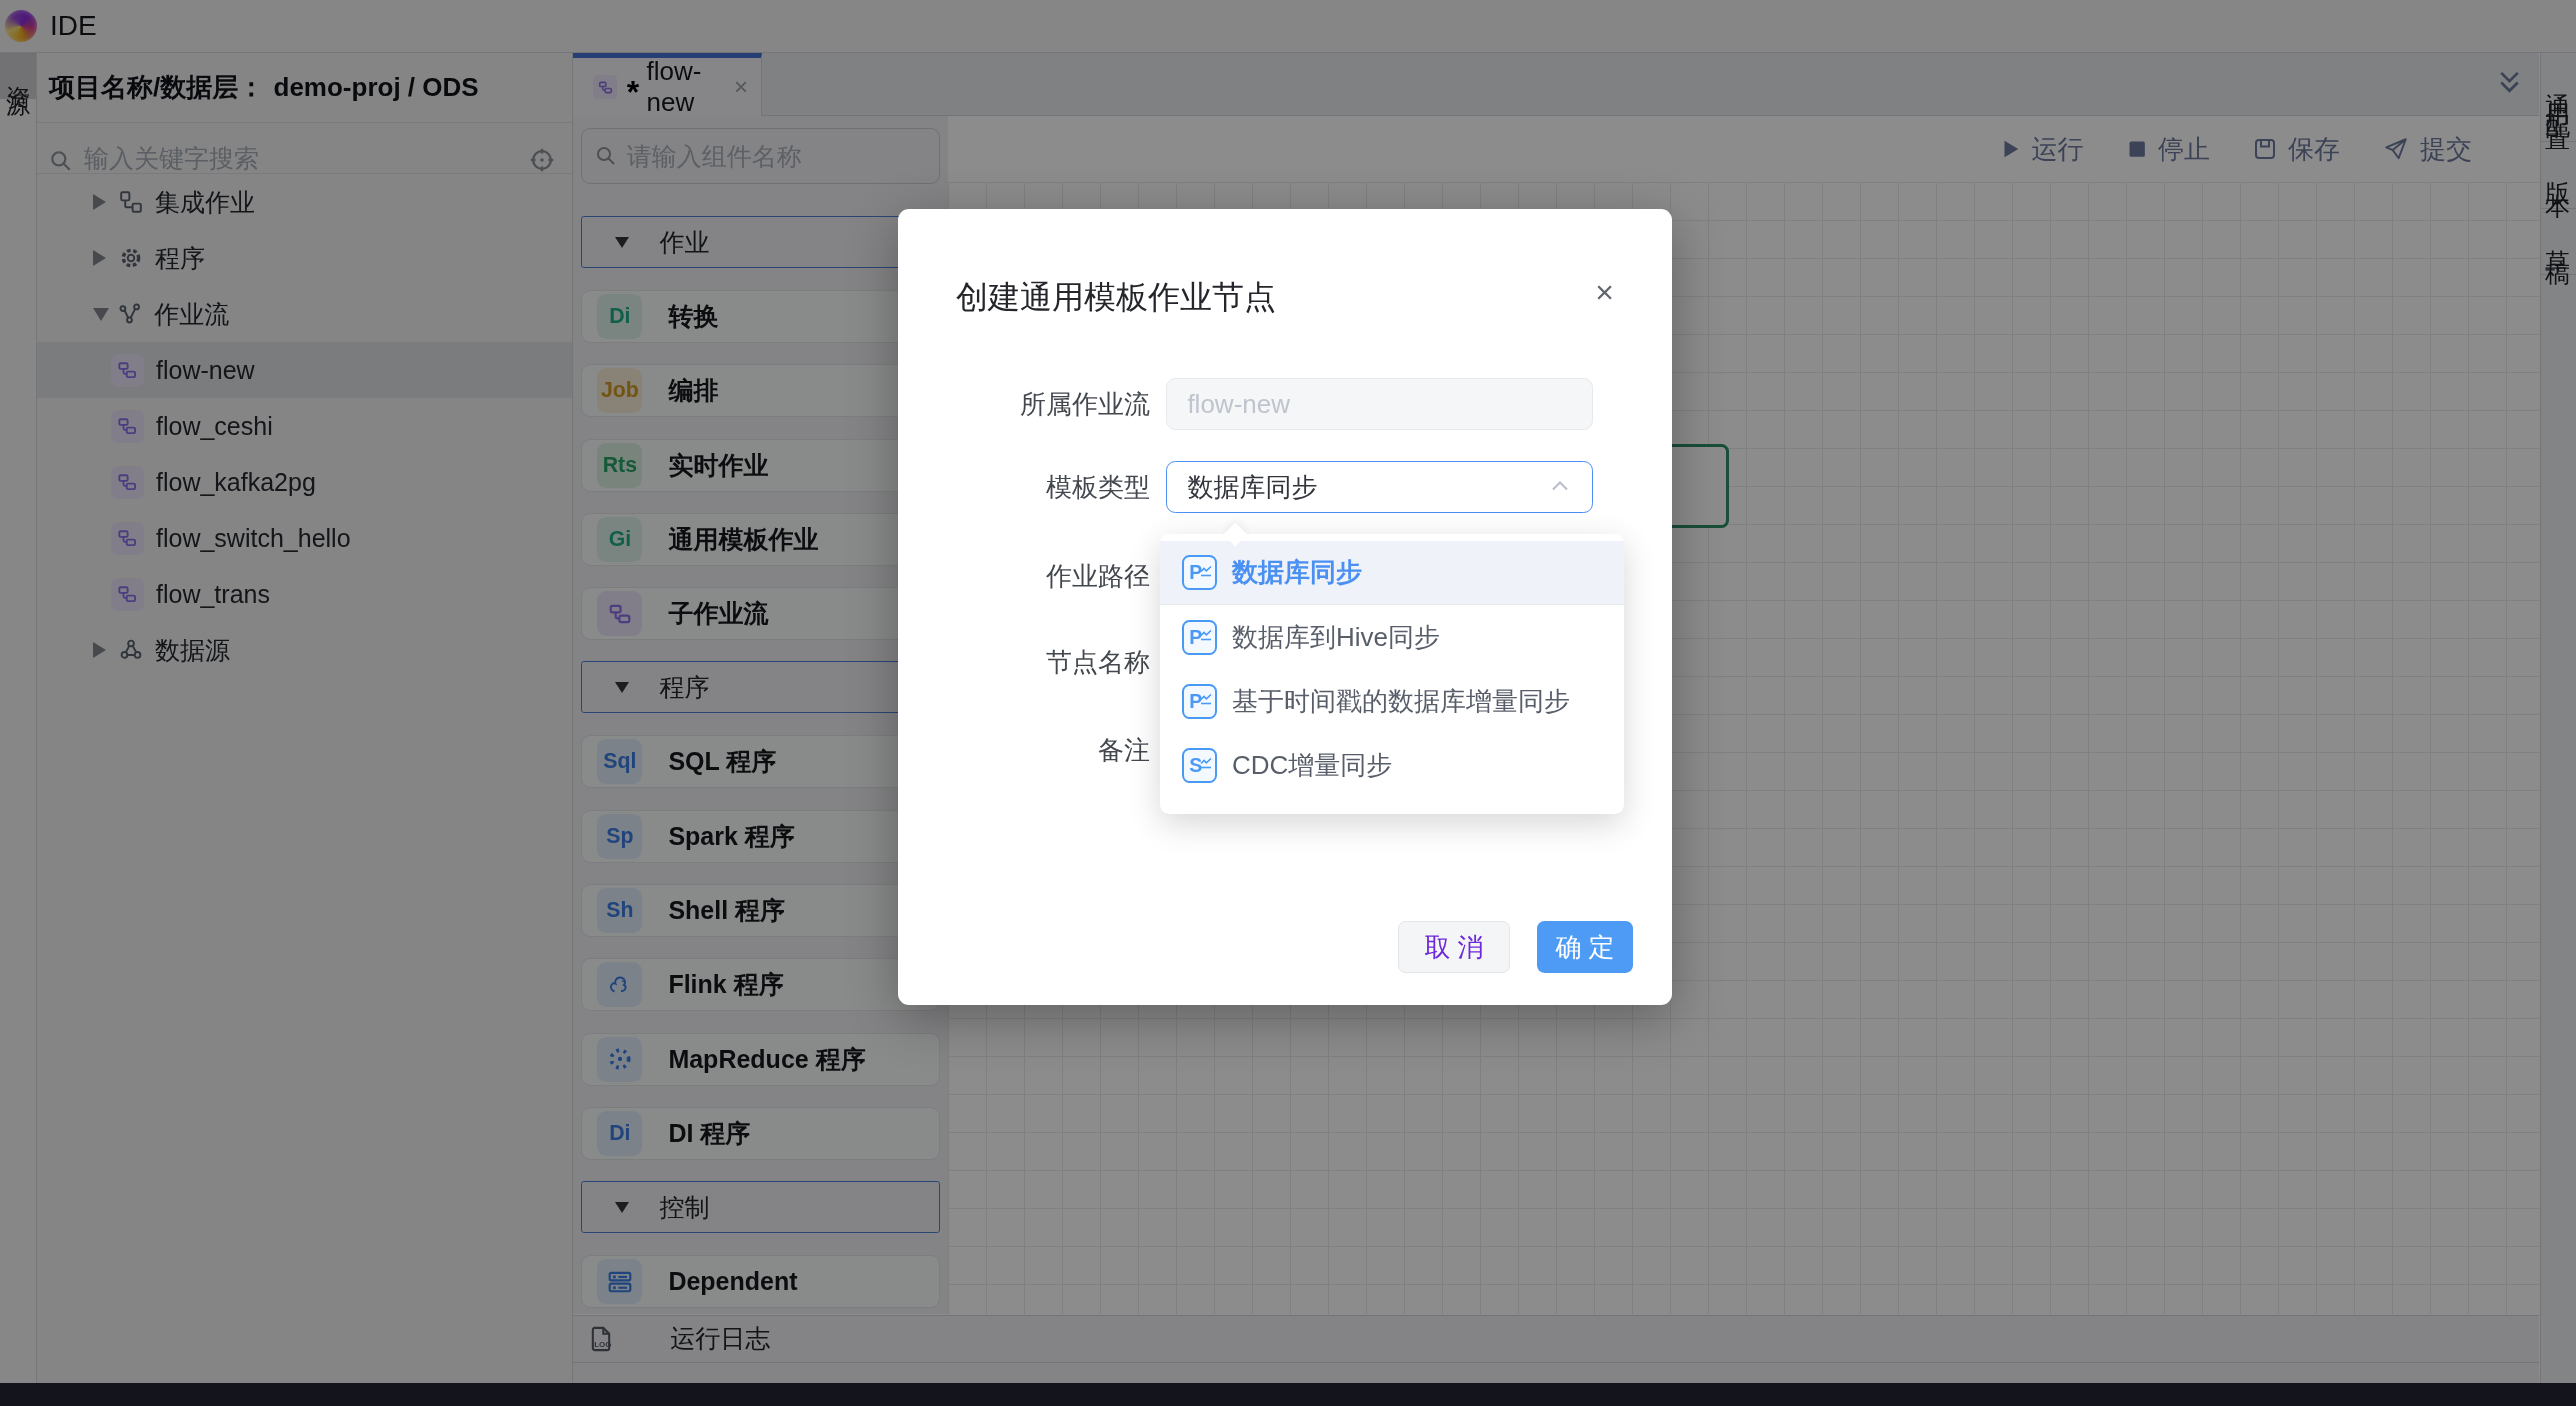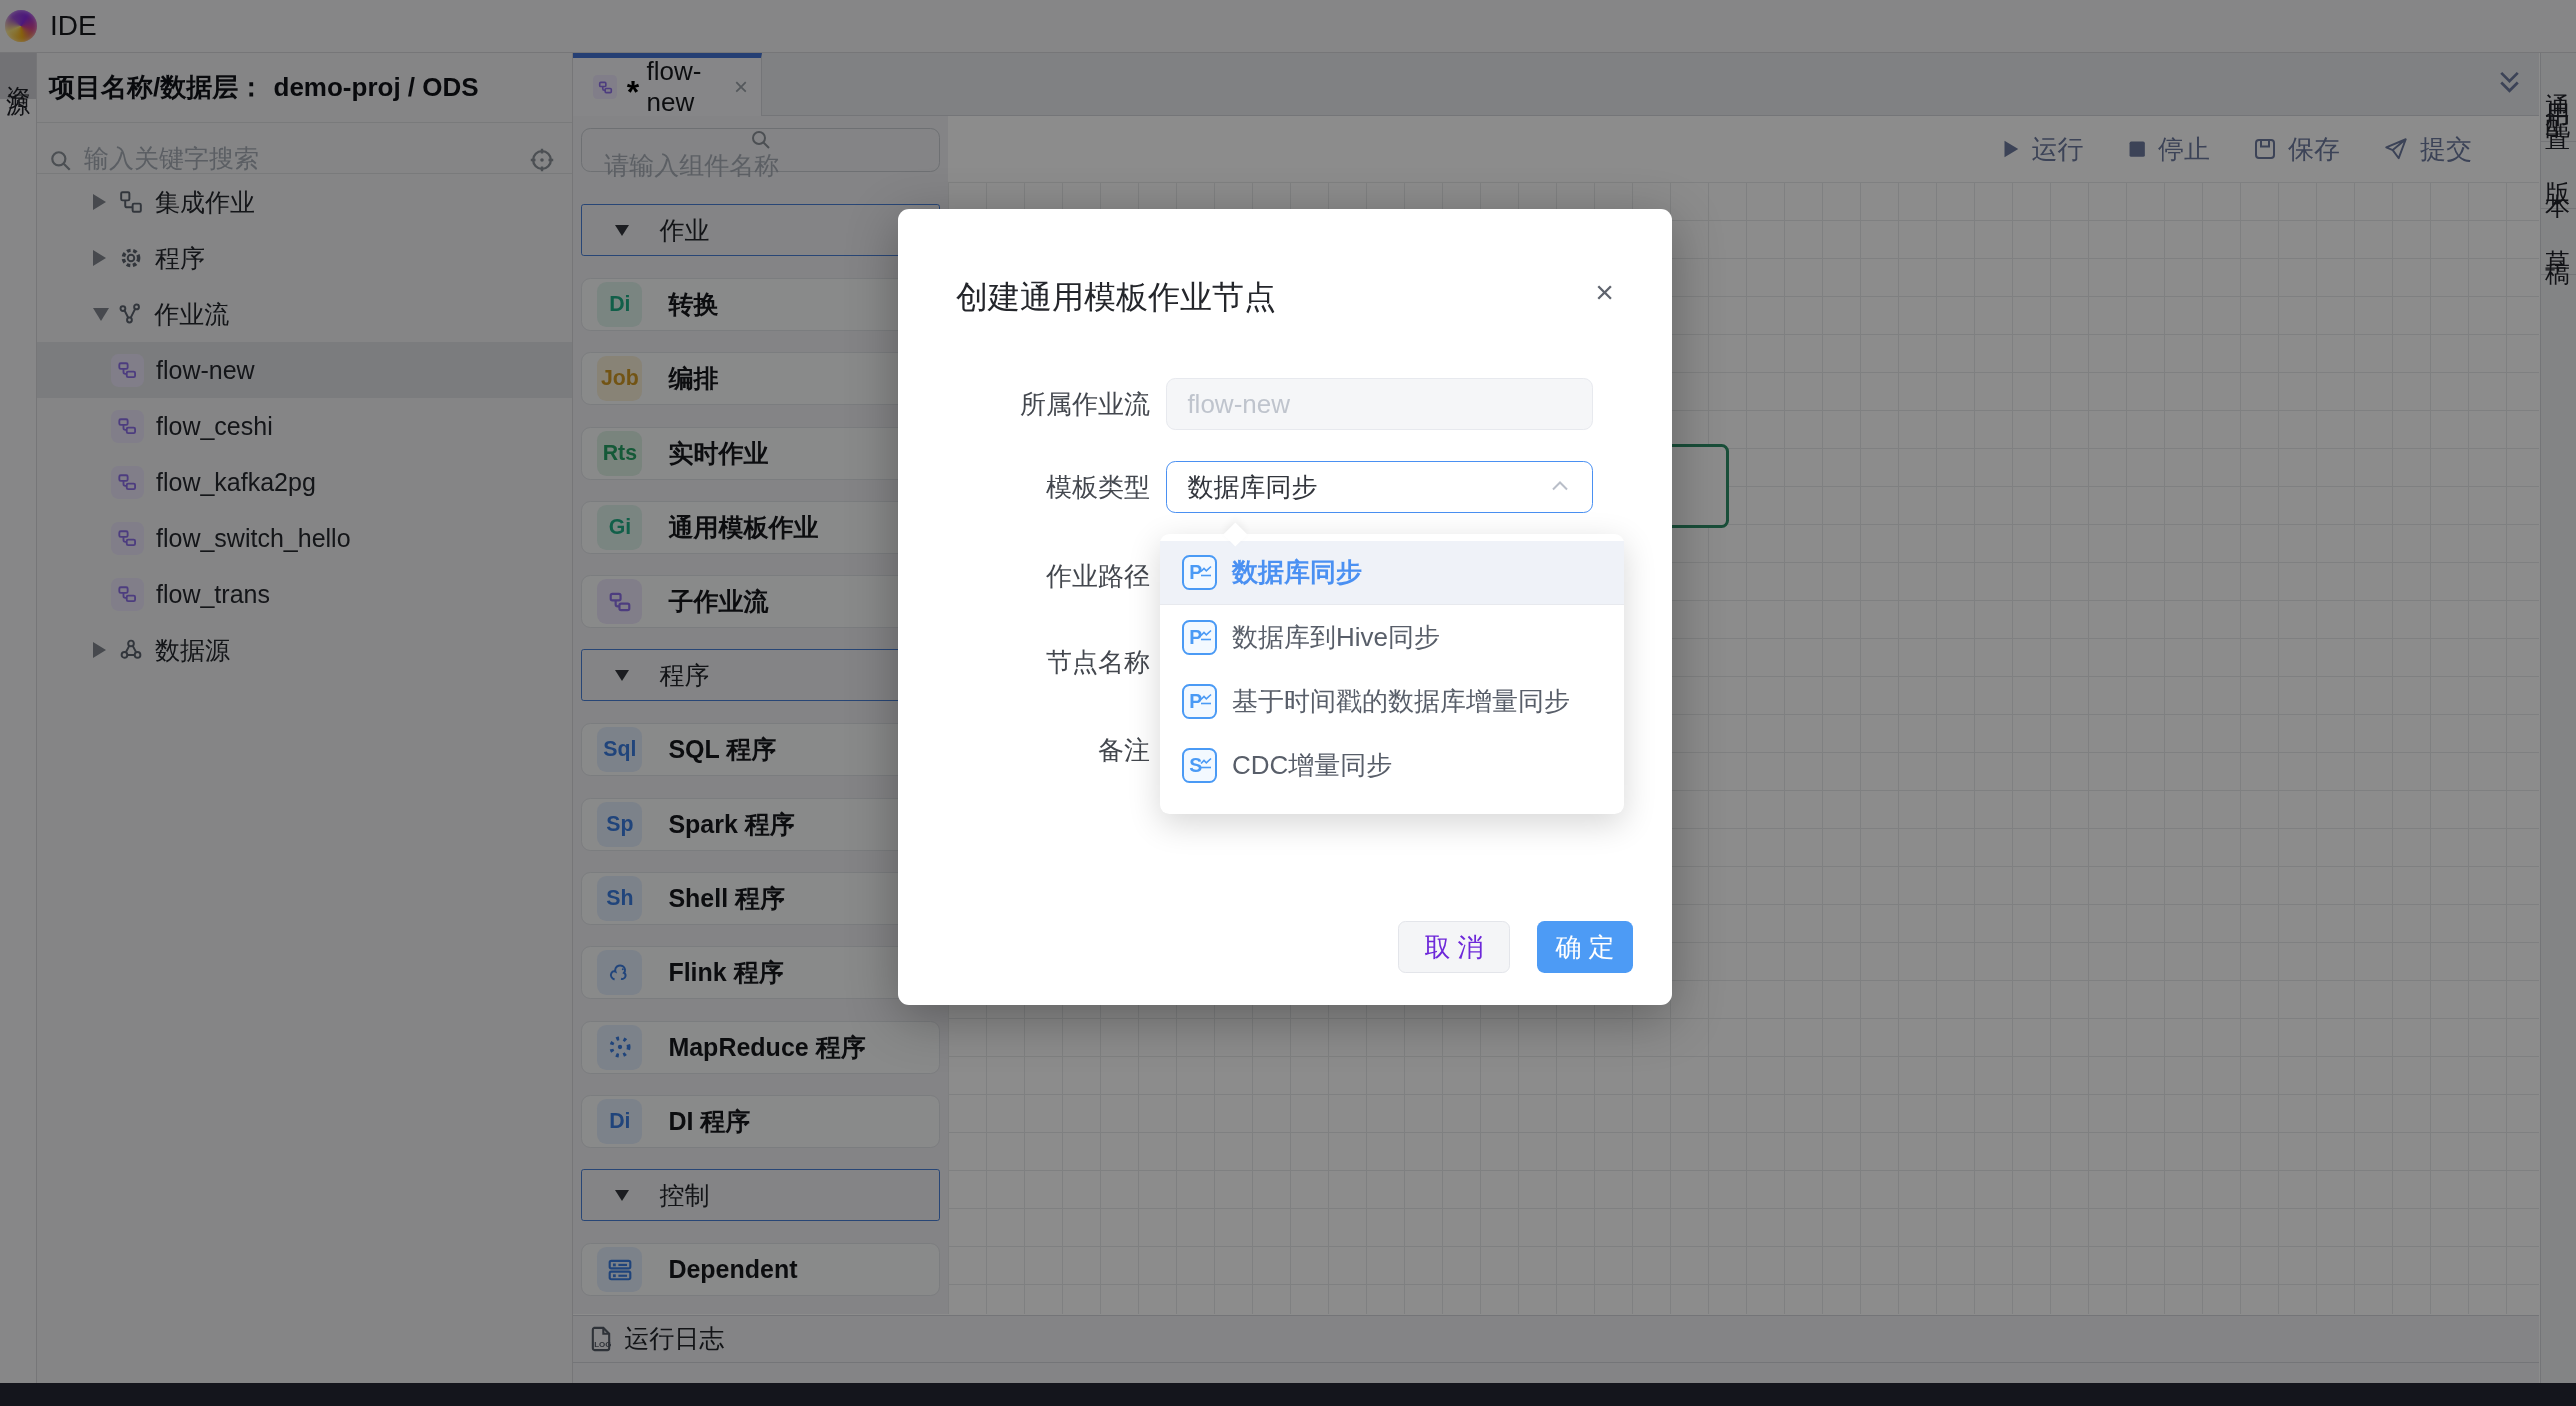--- a/index.html
+++ b/index.html
@@ -42,21 +42,21 @@
   .tabbar { position:absolute; left:0; top:0; right:0; height:63px; background:#e9ebee; border-bottom:0.9px solid #d4d6da; }
   .tab { position:absolute; left:0; top:0; width:189px; height:63px; background:#f4f5f7; border-top:5.6px solid #4473d3; border-right:0.9px solid #d4d6da; display:flex; align-items:center; padding:0 13px 0 20.4px; }
   .tab .chip { width:24px; height:24px; border-radius:4.6px; margin-right:9.3px; }
   .tab .dirty { font-size:32px; font-weight:700; color:#000; margin-right:7.4px; line-height:18.6px; position:relative; top:5.6px; }
   .tab .tab-label { font-size:26px; color:#16181d; }
   .tab .tab-close { font-size:24px; color:#9aa0a8; margin-left:13px; cursor:pointer; }
   .collapse-btn { position:absolute; right:13px; top:13px; color:#6d7a9e; cursor:pointer; }
 
   
   .palette { position:absolute; left:0; top:63px; width:375px; bottom:69px; background:#f0f1f4; padding:12px 8.4px 0 8.4px; overflow:hidden; }
-  .p-search { height:44px; border:0.9px solid #c9ccd2; border-radius:9.3px; display:flex; align-items:center; padding:0 13px; margin-bottom:32px; background:transparent;flex-direction:column; }
+  .p-search { height:56px; border:0.9px solid #c9ccd2; border-radius:9.3px; display:flex; align-items:center; padding:15px 13px; margin-bottom:32px; background:transparent; }
   .p-search input { flex:1; border:none; outline:none; background:transparent; font-size:25px; margin-left:9.3px; color:#33363c; font-family:"Liberation Sans",sans-serif; }
   .p-search input::placeholder { color:#a8aeb7; }
   .psec { height:52px; border:1.9px solid #4a80d8; border-radius:2.8px; display:flex; align-items:center; padding-left:33px; margin-bottom:22px; }
   .psec .tri-sec { width:0; height:0; border-top:11px solid #33363c; border-left:7.4px solid transparent; border-right:7.4px solid transparent; margin-right:30px; }
   .psec .psec-label { font-size:25px; color:#23262b; }
   .pitem { height:53px; background:#fafbfc; border:0.9px solid #e1e3e7; border-radius:9.3px; display:flex; align-items:center; padding-left:15px; margin-bottom:21.3px; cursor:grab; }
   .pbadge { width:45px; height:45px; border-radius:9.3px; display:inline-flex; align-items:center; justify-content:center; font-size:21.3px; font-weight:700; margin-right:26px; flex:none; }
   .b-teal  { background:#dff2eb; color:#1fae85; }
   .b-amber { background:#f7eed7; color:#d09a26; }
   .b-green { background:#ddf0e4; color:#27a366; }
@@ -67,21 +67,21 @@
   
   .canvas { position:absolute; left:375px; top:63px; right:0; bottom:69px; background:#ffffff; overflow:hidden; }
   .canvas-toolbar { position:absolute; left:0; top:0; right:0; height:66px; display:flex; align-items:center; justify-content:flex-end; gap:43px; padding-right:67px; }
   .tbtn { display:inline-flex; align-items:center; gap:11px; color:#6d7a9e; font-size:26px; cursor:pointer; }
   .canvas-grid { position:absolute; left:0; top:66px; right:0; bottom:0;
      background-image:linear-gradient(to right,#e8e9ec 0.9px,transparent 0.9px),linear-gradient(to bottom,#e8e9ec 0.9px,transparent 0.9px);
      background-size:38px 38px; }
   .flow-node { position:absolute; left:666px; top:328px; width:115px; height:84px; border:3.7px solid #2f8f68; border-radius:7.4px; background:#fff; }
 
   
-  .logbar { position:absolute; left:0; bottom:20.4px; right:0; height:48px; background:#f0f1f4; border-top:0.9px solid #d4d6da; border-bottom:0.9px solid #d4d6da; display:flex; align-items:center; padding-left:14px; }
+  .logbar { position:absolute; left:0; bottom:20.4px; right:0; height:48px; background:#f0f1f4; border-top:0.9px solid #d4d6da; border-bottom:0.9px solid #d4d6da; display:flex; align-items:center; padding-left:14px;gap:46px; }
   .logbar .log-label { font-size:25px; color:#23262b; margin-left:9.3px; }
   .bstrip { position:absolute; left:0; bottom:0; right:0; height:20.4px; background:#f0f1f4; }
 
   
   .rightstrip { position:absolute; left:2540px; top:53px; width:36px; height:1330px; background:#eff0f3; border-left:0.9px solid #d4d6da; }
   .rtab { padding:20.4px 0; text-align:center; border-bottom:0.9px solid #d4d6da; cursor:pointer; }
   .rtab .vtext { font-size:25px; letter-spacing:11px; }
 
   
   .footer { position:absolute; left:0; top:1383px; width:2576px; height:24px; background:#262733; }

